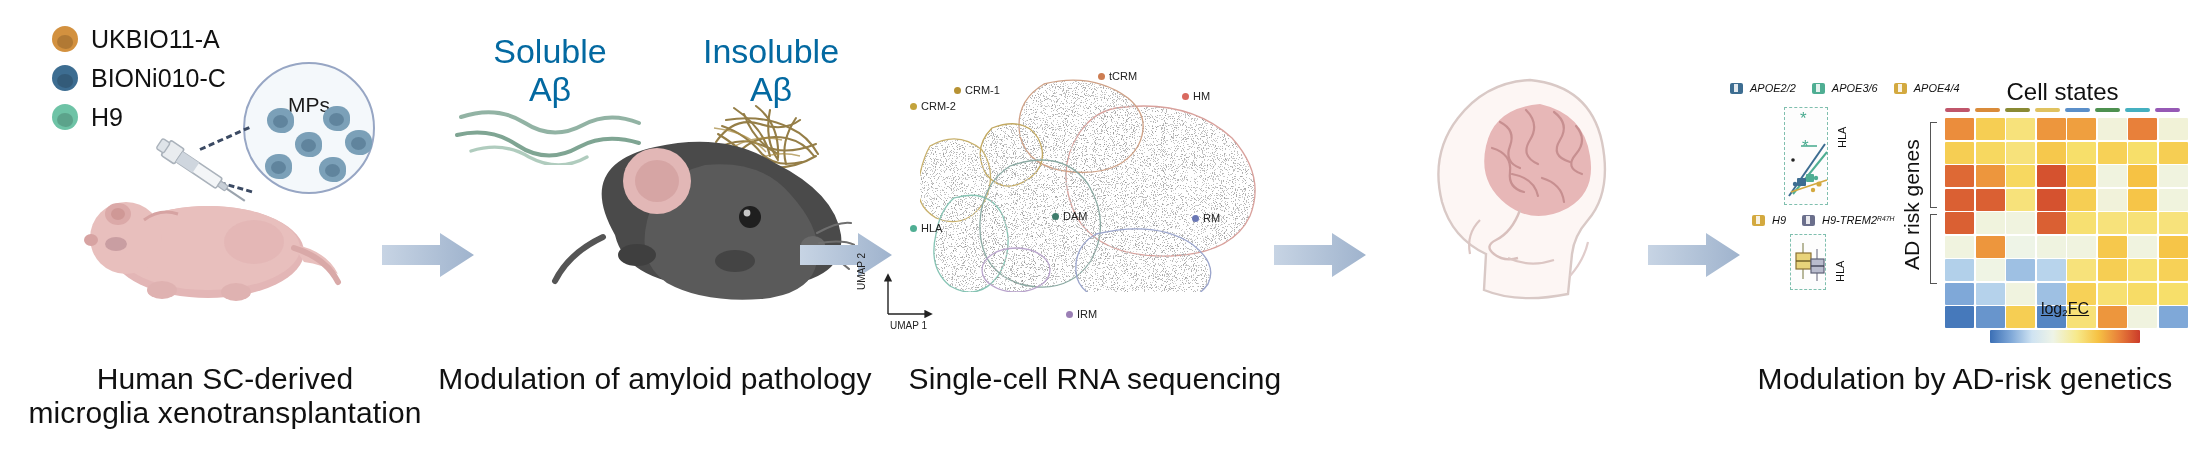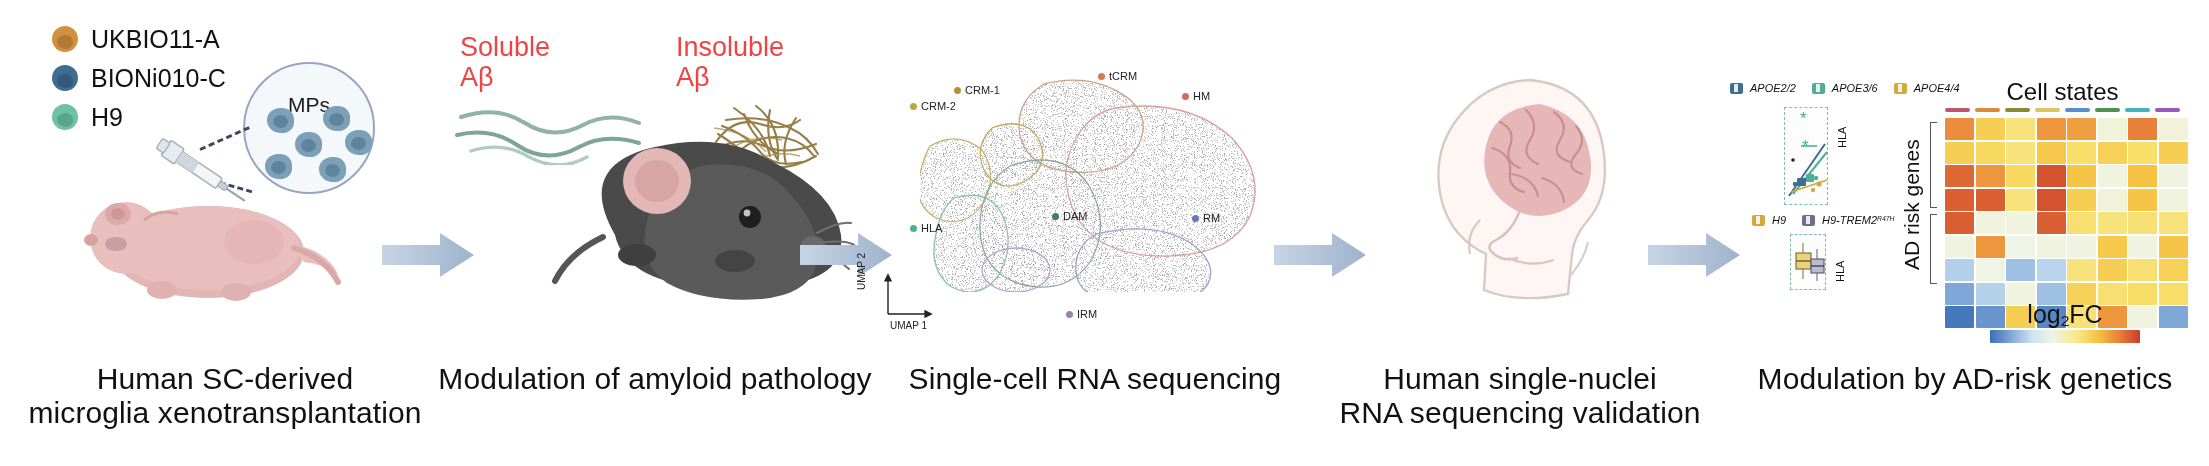--- a/index.html
+++ b/index.html
@@ -65,22 +65,22 @@
   }
   .dash-line { position: absolute; border-top: 3px dashed #3b4a63; }
 
   .syringe { position: absolute; left: 150px; top: 135px; width: 110px; height: 78px; }
 
   
   .pup { position: absolute; left: 58px; top: 178px; width: 300px; height: 140px; }
 
   
   .ab-label {
-    position: absolute; font-size: 27px;
-    line-height: 1.12; color: #ef4444;
+    position: absolute; text-align: center; font-size: 34px;
+    line-height: 1.12; color: #0369a1;
   }
   .soluble-fibrils { position: absolute; left: 455px; top: 95px; width: 190px; height: 70px; }
   .plaque { position: absolute; left: 700px; top: 90px; width: 132px; height: 90px; }
   .mouse { position: absolute; left: 545px; top: 105px; width: 310px; height: 205px; }
 
   
   .umap { position: absolute; left: 920px; top: 62px; width: 380px; height: 230px; }
   .umap-lab {
     position: absolute; font-size: 11px; color: #222;
     white-space: nowrap; display: flex; align-items: center; gap: 4px;
@@ -132,21 +132,21 @@
   .bracket {
     position: absolute; border-left: 1.6px solid #555;
     border-top: 1.6px solid #555; border-bottom: 1.6px solid #555;
     width: 7px;
   }
   .scalebar {
     position: absolute; height: 13px; border-radius: 1px;
     background: linear-gradient(to right,#3b6fb5 0%,#7fa8d8 14%,#cfe3f2 28%,#eef4e7 42%,#f7e98a 58%,#f6c244 72%,#e8803a 86%,#cb3b2a 100%);
   }
   .scale-cap {
-    position: absolute; font-size: 25px; color: #111; text-align: center;
+    position: absolute; font-size: 16px; color: #111; text-align: center; text-decoration: underline;
   }
   .sub { font-size: .62em; vertical-align: -.18em; }
   .sup { font-size: .62em; vertical-align: .42em; }
 </style>
 </head>
 <body>
 
 <div id="figure">
 
   <div class="legend-1">
@@ -407,24 +407,20 @@
       <path d="M112 78 q20 6 18 24 q-2 16 14 20"></path>
       <path d="M132 104 q22 4 26 22"></path>
       <path d="M162 108 q20 6 22 24"></path>
     </g>
     <path d="M140 140 q-8 22 -24 30 q-12 6 -2 14 q10 8 24 4" fill="none" stroke="#d9c0bd" stroke-width="2.4"></path>
     <path d="M100 150 q-14 14 -10 34" fill="none" stroke="#dcc6c3" stroke-width="2.2"></path>
     <path d="M128 188 q22 10 46 2" fill="none" stroke="#dcc6c3" stroke-width="2.2"></path>
     <path d="M190 206 q14 -16 18 -34" fill="none" stroke="#e0cccb" stroke-width="2.2"></path>
   </svg>
 
-  <div class="caption" style="left:1300px; top:362px; width:440px;">
-    <div>Human single-nuclei</div>
-    <div>RNA sequencing validation</div>
-  </div>
 
   <svg class="arrow" viewBox="0 0 92 46" style="left:1648px;top:232px;">
     <defs>
         <linearGradient id="ag4" x1="0" y1="0" x2="1" y2="0">
       <stop offset="0" stop-color="#c7d4e4"></stop>
           <stop offset="1" stop-color="#9fb3cd"></stop>
         </linearGradient>
       </defs>
     <path d="M0 13 H58 V1 L92 23 L58 45 V33 H0 Z" fill="url(#ag4)"></path>
   </svg>

